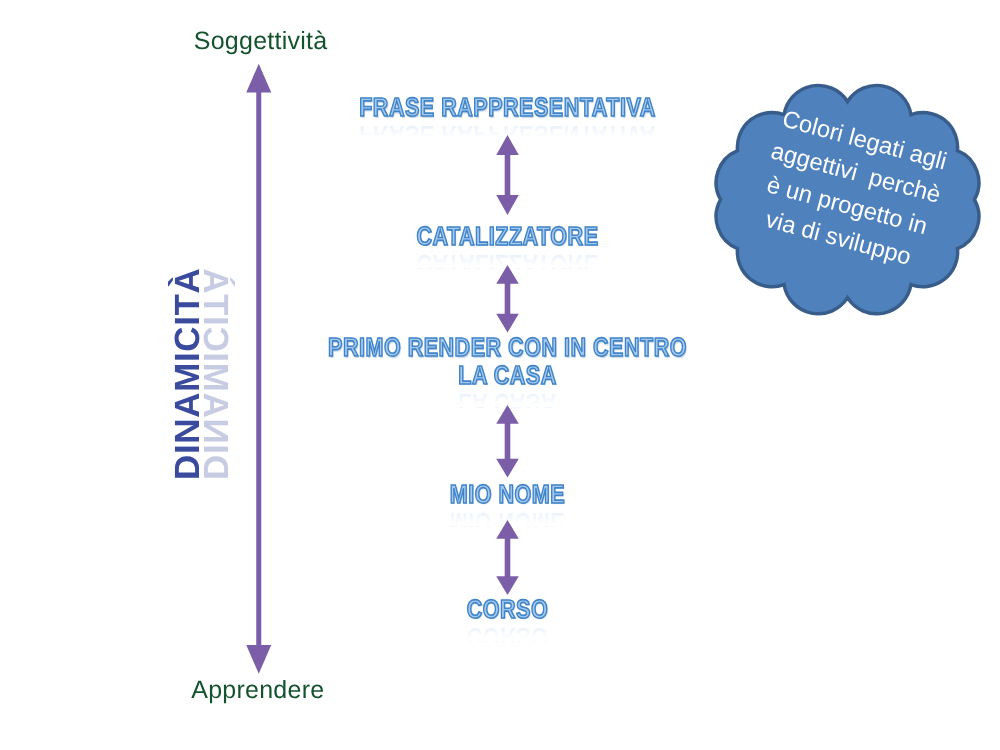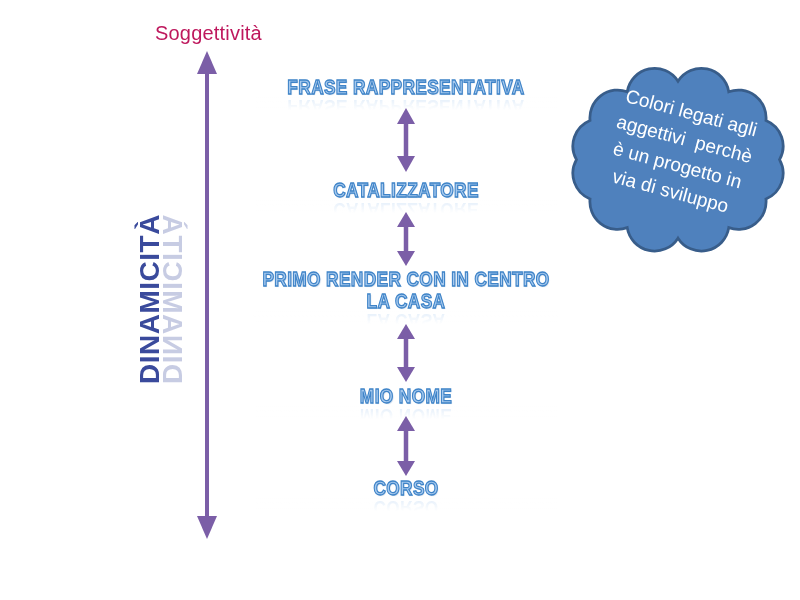--- a/index.html
+++ b/index.html
@@ -7,21 +7,21 @@
     position:relative;
     width:800px;height:600px;
     background:#ffffff;
     overflow:hidden;
     font-family:"Liberation Sans", sans-serif;
   }
   
   .axis-label{
     position:absolute;
     font-size:20px;
-    color:#be185d;
+    color:#14532d;
     letter-spacing:.2px;
   }
   .axis-label--top{left:155px;top:22px;}
   .axis-label--bottom{left:153px;top:541px;}
 
   
   .arrow-svg{position:absolute;overflow:visible;}
 
   
   .dinamicita{
@@ -183,14 +183,15 @@
          A30,30 0 0 1 120,15 Z" stroke-width="3" fill="#4F81BD" stroke="#385D8A"></path>
   </svg>
 
   <div class="cloud-text" style="color: rgb(255, 255, 255);">
     <div class="cloud-line">Colori legati agli</div>
     <div class="cloud-line">aggettivi  perchè</div>
     <div class="cloud-line">è un progetto in</div>
     <div class="cloud-line">via di sviluppo</div>
   </div>
 
+  <div class="axis-label axis-label--bottom">Apprendere</div>
 
 </div>
 
 </body></html>

